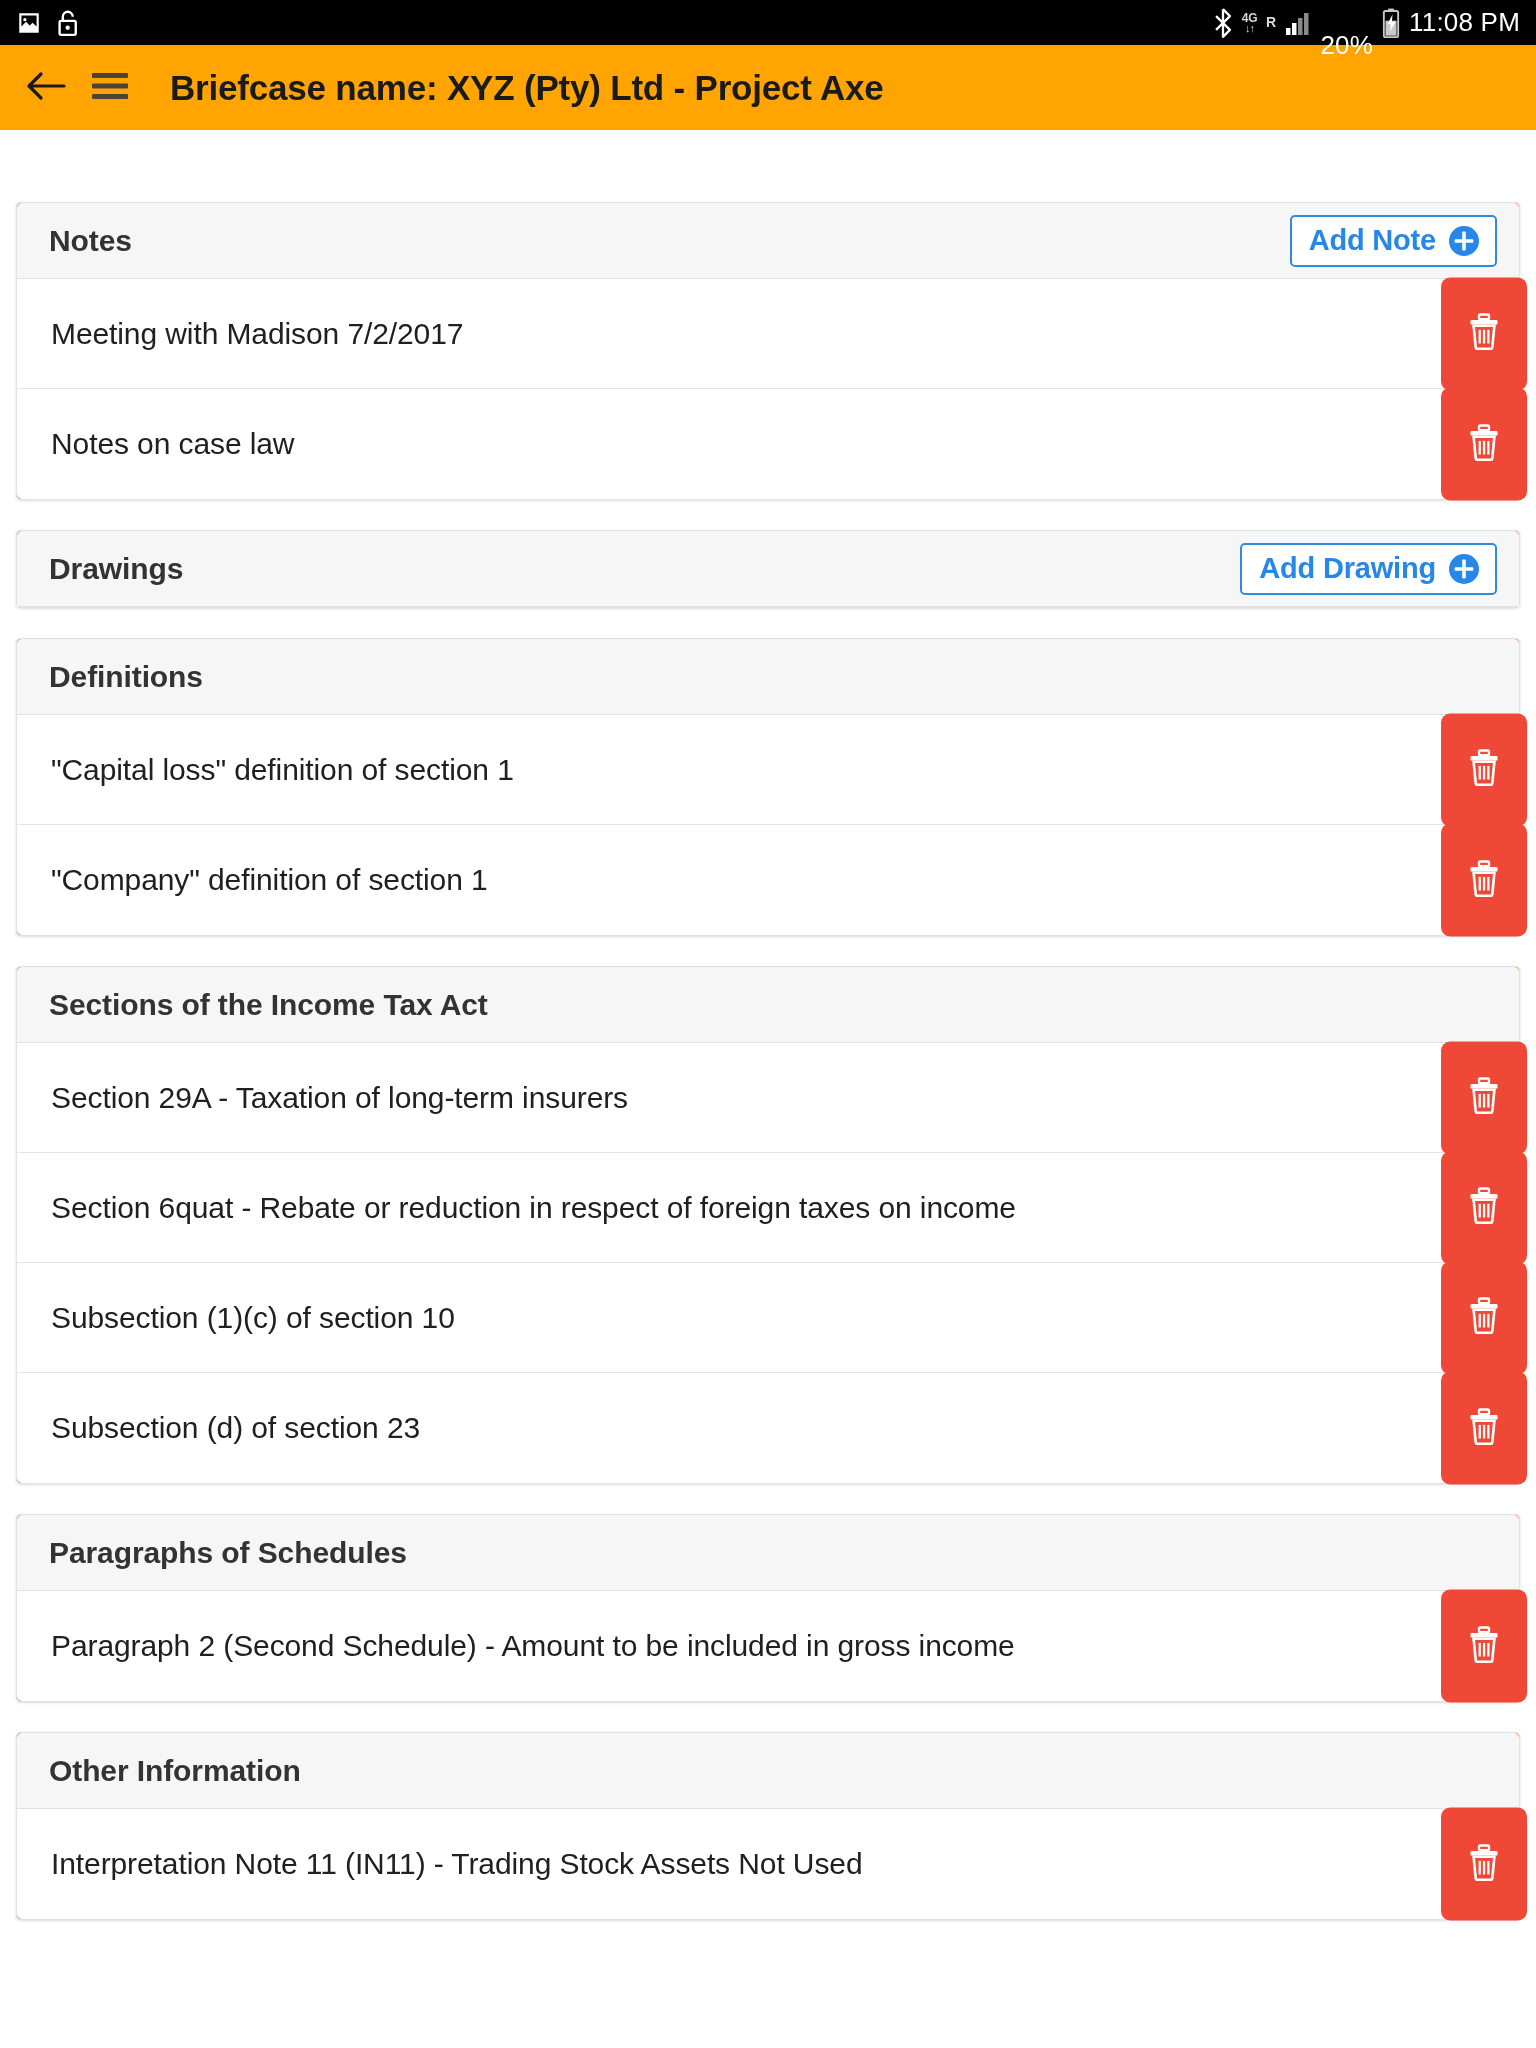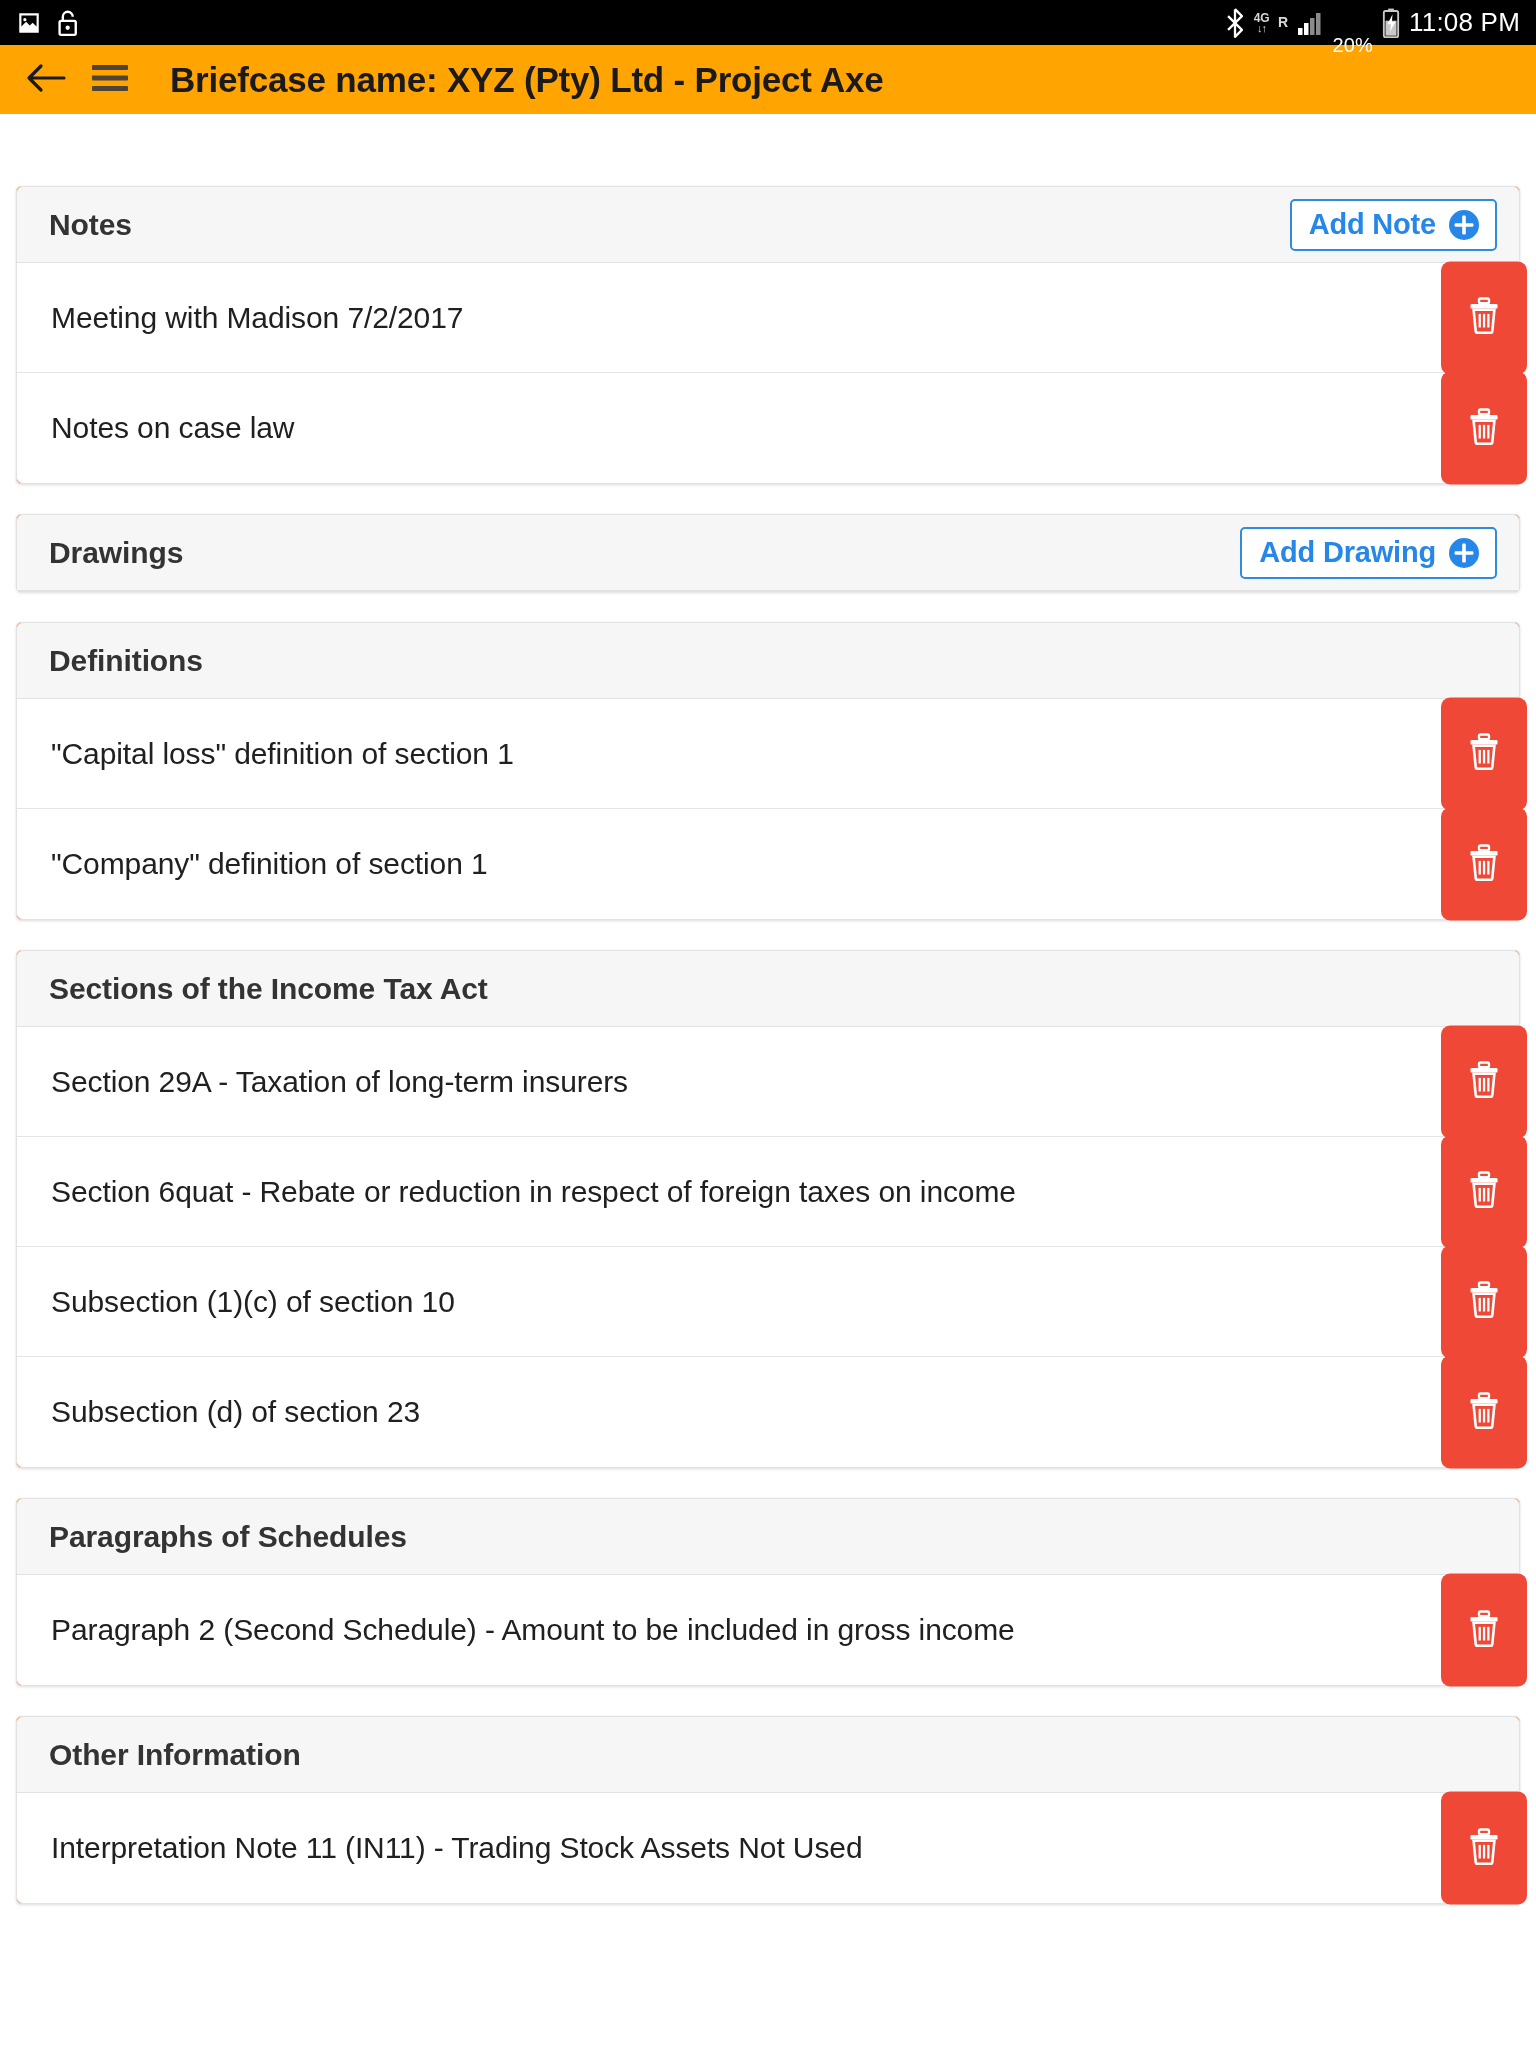--- a/index.html
+++ b/index.html
@@ -42,26 +42,26 @@
   .net-4g .g-label { font-size: 12px; font-weight: 700; letter-spacing: -0.4px; }
   .net-4g .g-arrows { font-size: 11px; letter-spacing: -1px; margin-top: -1px; }
   .net-roam {
     display: flex;
     flex-direction: column;
     align-items: center;
     line-height: 1;
     color: #d8d8d8;
   }
   .net-roam .r-label { font-size: 14px; font-weight: 700; margin-bottom: 1px; }
-  .sb-batt-pct { font-size: 20px; margin-top: 46px; }
+  .sb-batt-pct { font-size: 26px; margin-top: 46px; }
   .sb-time { font-size: 26px; }
 
   
   .appbar {
-    height: 69px;
+    height: 85px;
     background: #ffa400;
     display: flex;
     align-items: center;
     padding-left: 14px;
   }
   .appbar-btn {
     width: 64px;
     height: 64px;
     display: flex;
     align-items: center;

